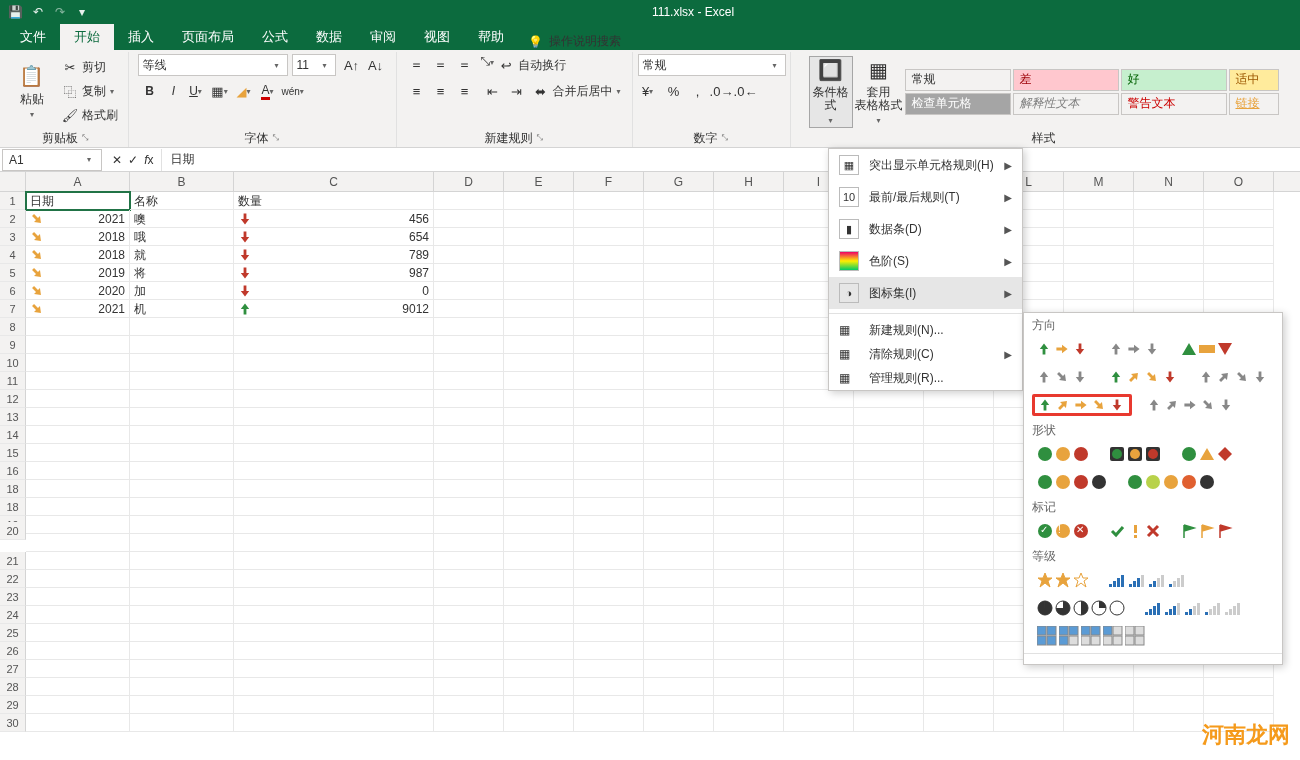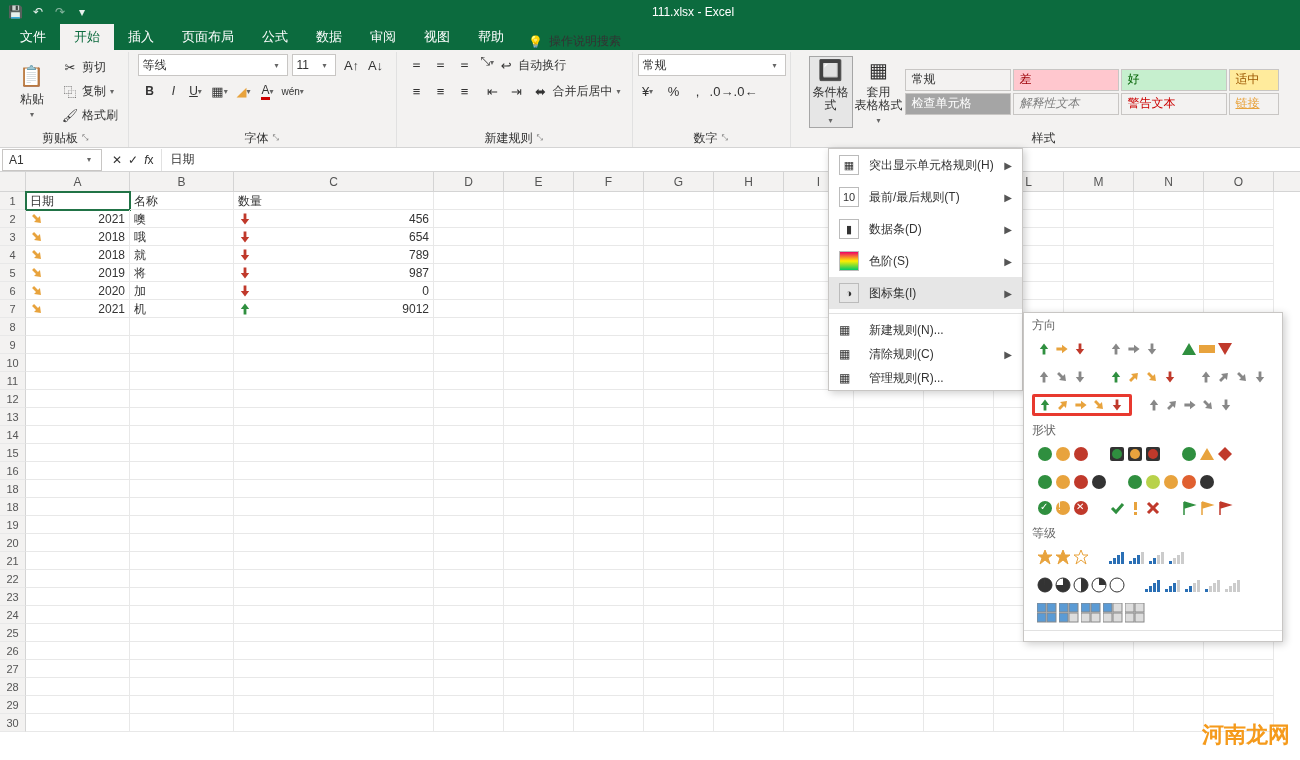--- a/index.html
+++ b/index.html
@@ -683,21 +683,21 @@
       <div class="cell" style="left: 574px; top: 324px; width: 70px;"></div>
       <div class="cell" style="left: 644px; top: 324px; width: 70px;"></div>
       <div class="cell" style="left: 714px; top: 324px; width: 70px;"></div>
       <div class="cell" style="left: 784px; top: 324px; width: 70px;"></div>
       <div class="cell" style="left: 854px; top: 324px; width: 70px;"></div>
       <div class="cell" style="left: 924px; top: 324px; width: 70px;"></div>
       <div class="cell" style="left: 994px; top: 324px; width: 70px;"></div>
       <div class="cell" style="left: 1064px; top: 324px; width: 70px;"></div>
       <div class="cell" style="left: 1134px; top: 324px; width: 70px;"></div>
       <div class="cell" style="left: 1204px; top: 324px; width: 70px;"></div>
-      <div class="rh" style="top: 342px;">20</div>
+      <div class="rh" style="top: 330px;">20</div>
       <div class="cell" style="left: 26px; top: 342px; width: 104px;"></div>
       <div class="cell" style="left: 130px; top: 342px; width: 104px;"></div>
       <div class="cell" style="left: 234px; top: 342px; width: 200px;"></div>
       <div class="cell" style="left: 434px; top: 342px; width: 70px;"></div>
       <div class="cell" style="left: 504px; top: 342px; width: 70px;"></div>
       <div class="cell" style="left: 574px; top: 342px; width: 70px;"></div>
       <div class="cell" style="left: 644px; top: 342px; width: 70px;"></div>
       <div class="cell" style="left: 714px; top: 342px; width: 70px;"></div>
       <div class="cell" style="left: 784px; top: 342px; width: 70px;"></div>
       <div class="cell" style="left: 854px; top: 342px; width: 70px;"></div>
@@ -1138,20 +1138,21 @@
           <circle cx="8" cy="8" r="7" fill="#e8a33d"></circle>
         </svg>
         <svg width="16" height="16">
           <circle cx="8" cy="8" r="7" fill="#e06030"></circle>
         </svg>
         <svg width="16" height="16">
           <circle cx="8" cy="8" r="7" fill="#333"></circle>
         </svg>
       </div>
     </div>
+  <div class="ip-sec">标记</div>
   <div class="ip-grid" id="ind-grid">
       <div class="iset">
         <span style="position:relative">
           <svg width="16" height="16">
             <circle cx="8" cy="8" r="7" fill="#2f8f3f"></circle>
           </svg>
           <span style="position:absolute;left:3px;top:1px;color:#fff;font-size:10px">✓</span>
         </span>
         <span style="position:relative">
           <svg width="16" height="16">

